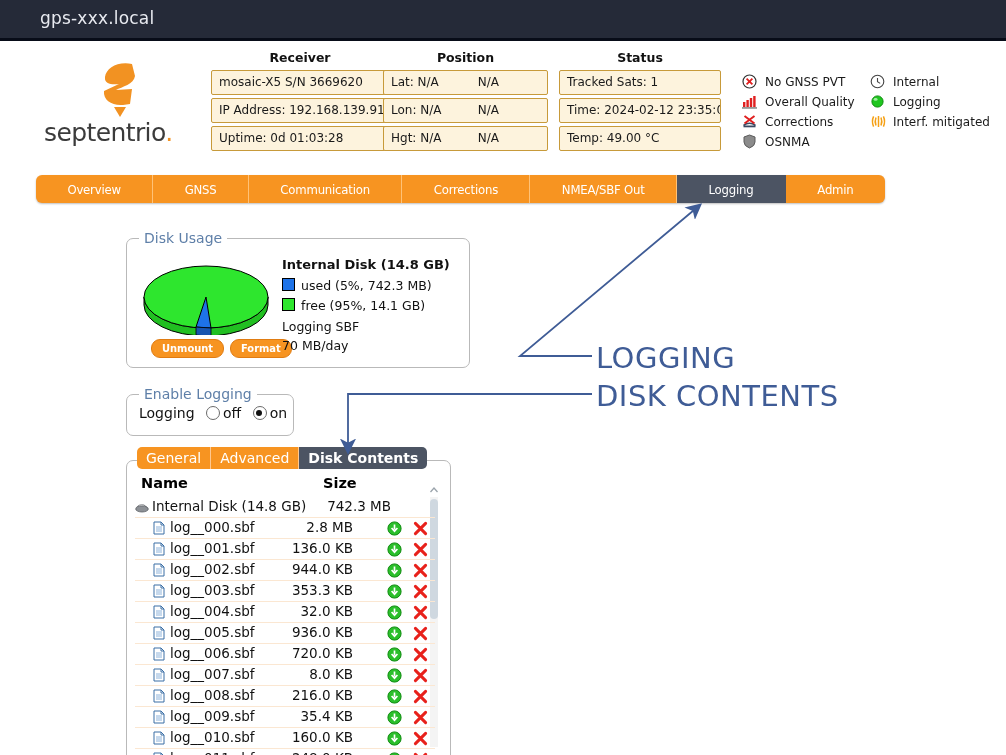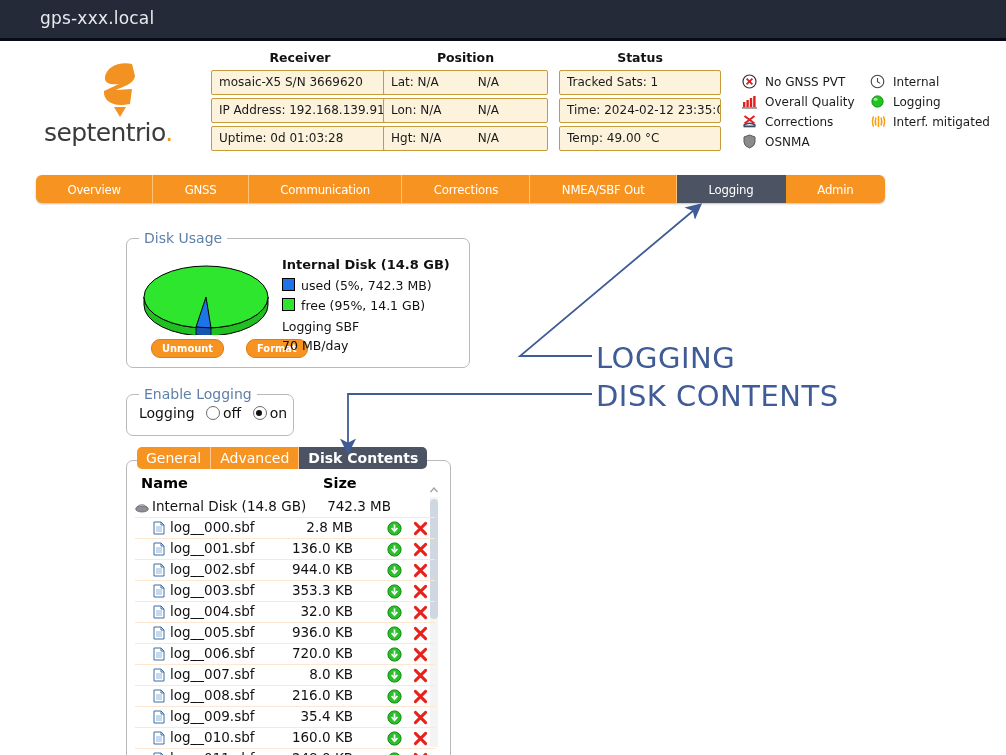--- a/index.html
+++ b/index.html
@@ -78,21 +78,21 @@
   }
 
   
   #diskUsage{left:126px;top:238px;width:344px;height:130px;}
   .pieArea{position:absolute;left:14px;top:14px;width:130px;height:80px;}
   .du-right{position:absolute;left:155px;top:18px;font-size:12.5px;color:#111;}
   .du-title{font-weight:bold;font-size:13px;margin-bottom:4px;}
   .du-leg{height:20px;line-height:20px;}
   .du-leg .sw{display:inline-block;width:11px;height:11px;border:1px solid #000;margin-right:6px;vertical-align:-1px;}
   .du-sub{margin-top:3px;line-height:16px;font-size:12.5px;}
-  .pillrow{position:absolute;left:24px;top:100px;display:flex;gap:22px;}
+  .pillrow{position:absolute;left:24px;top:100px;display:flex;gap:6px;}
   .pill{
     background:#f79421;color:#fff;border-radius:9px;
     font-size:11px;font-weight:bold;padding:2px 10px;border:1px solid #e07c12;
     font-family:"DejaVu Sans Condensed","Liberation Sans",sans-serif;cursor:pointer;
   }
 
   
   #enableLogging{left:126px;top:394px;width:168px;height:42px;}
   .el-inner{position:absolute;left:12px;top:10px;font-size:14px;color:#111;white-space:nowrap;}
   .rad{display:inline-block;width:12px;height:12px;border:1px solid #6b6b6b;border-radius:50%;

